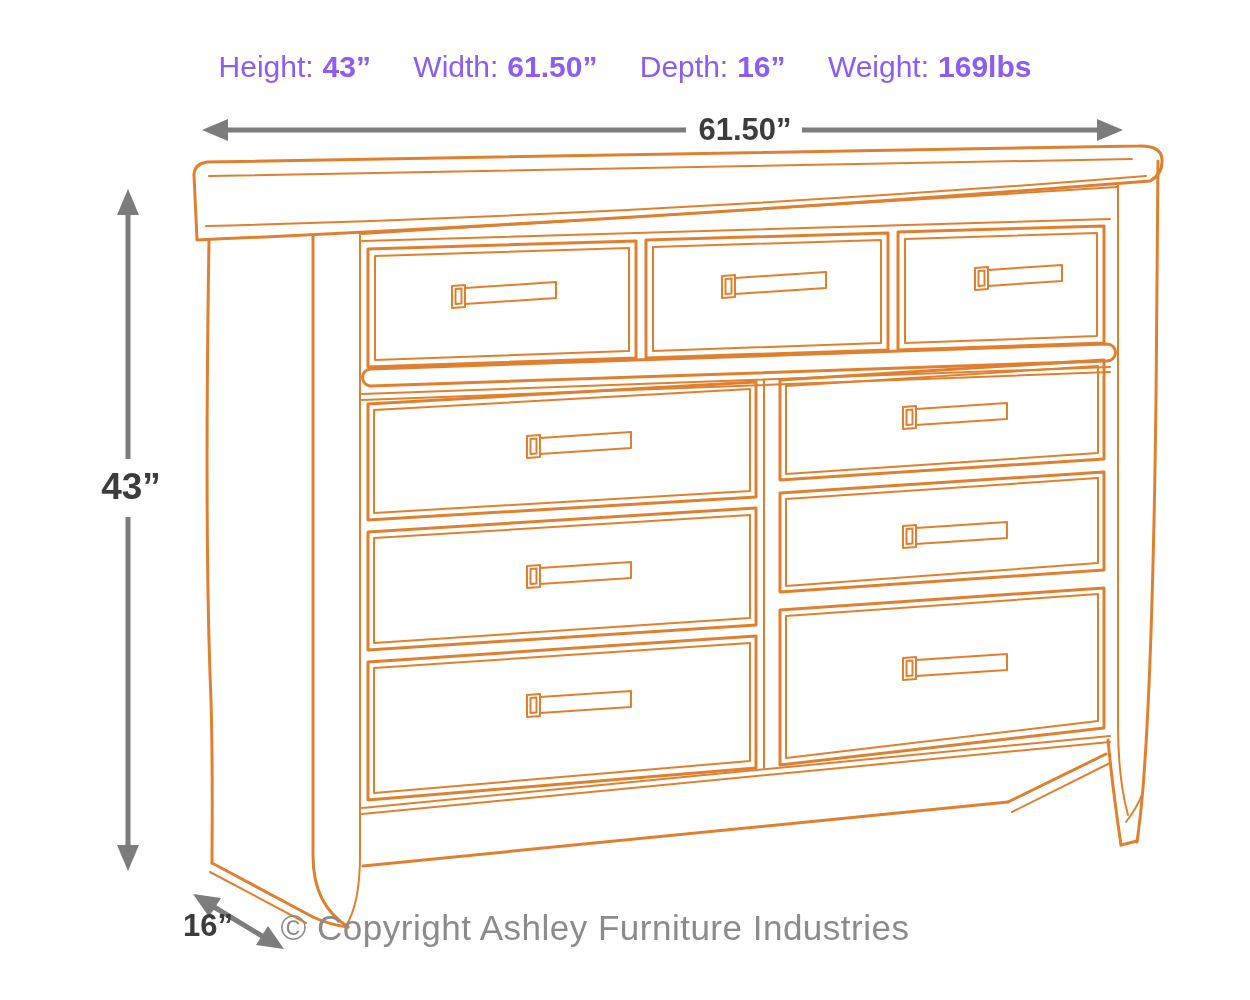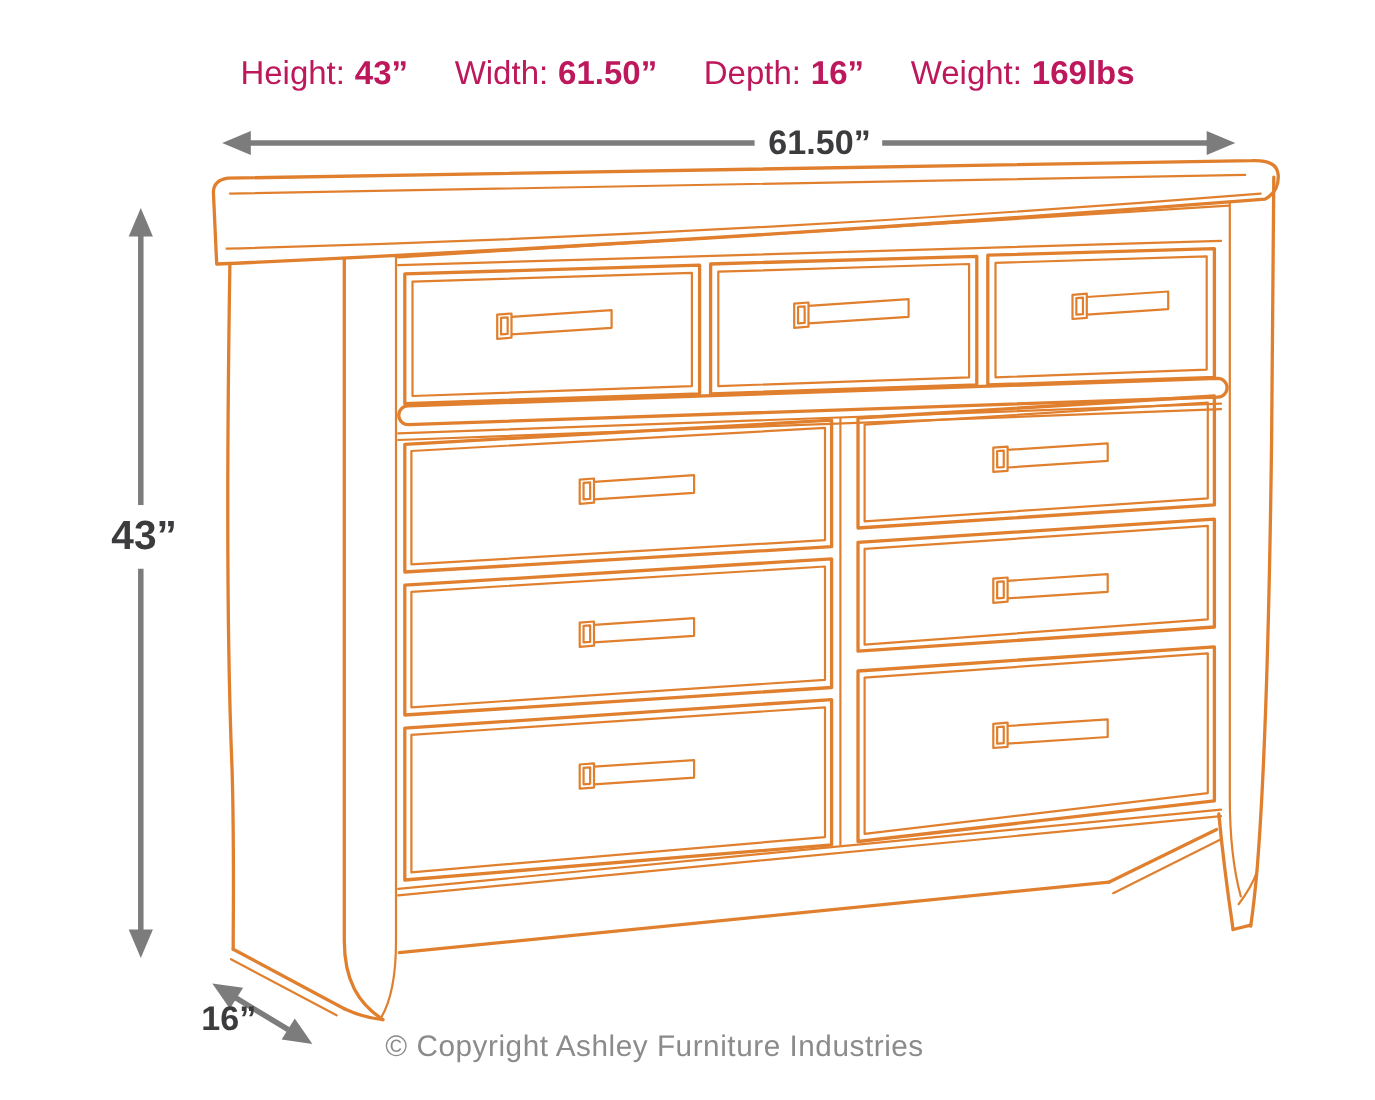--- a/index.html
+++ b/index.html
@@ -4,34 +4,34 @@
 <style>
   html,body{margin:0;padding:0;background:#ffffff;}
   .stage{
     position:relative;width:1250px;height:1000px;background:#ffffff;overflow:hidden;
     font-family:"Liberation Sans", sans-serif;
   }
   .layer{position:absolute;left:0;top:0;}
   
   .spec-row{
     position:absolute;top:50px;left:0;width:1250px;text-align:center;
-    color:#be185d;font-size:30px;white-space:nowrap;
+    color:#8b5cf6;font-size:30px;white-space:nowrap;
   }
   .spec-pair{display:inline-block;margin:0 17px;}
   .spec-label{font-weight:400;margin-right:9px;}
   .spec-value{font-weight:700;}
   
   .dim-label{position:absolute;color:#3c3c3e;font-weight:700;}
   .dim-width{left:670px;top:112px;width:150px;text-align:center;font-size:31px;}
   .dim-height{left:76px;top:466px;width:110px;text-align:center;font-size:37px;}
   .dim-depth{left:166px;top:908px;width:84px;text-align:center;font-size:31px;}
   
   .copyright{
-    position:absolute;top:936px;left:0;width:1190px;text-align:center;
-    color:#8b8b8b;font-size:27px;font-weight:400;letter-spacing:0.5px;
+    position:absolute;top:908px;left:0;width:1190px;text-align:center;
+    color:#8b8b8b;font-size:35px;font-weight:400;letter-spacing:0.5px;
   }
   svg{display:block;}
   .orange{fill:none;stroke:#e0802f;stroke-linecap:round;stroke-linejoin:round;}
   .w3{stroke-width:3px;}
   .w2{stroke-width:2px;}
   .gray-line{fill:none;stroke:#7c7c7c;stroke-width:5px;}
   .gray-fill{fill:#7c7c7c;stroke:none;}
 </style>
 </head>
 <body>

